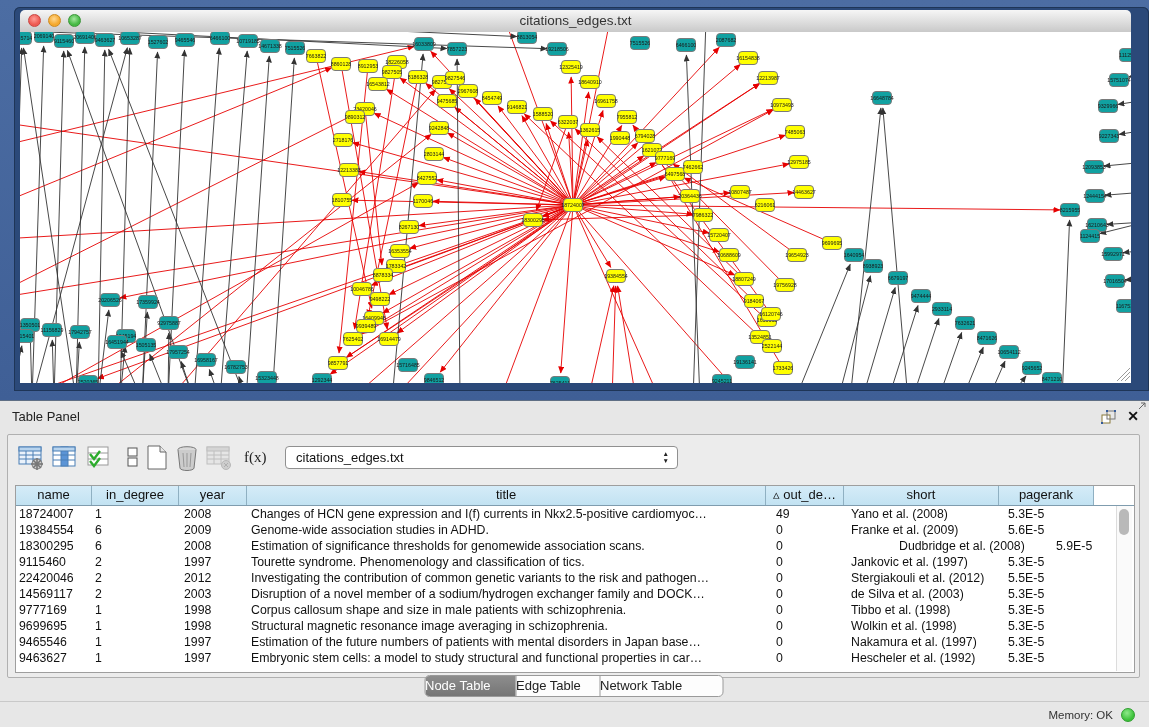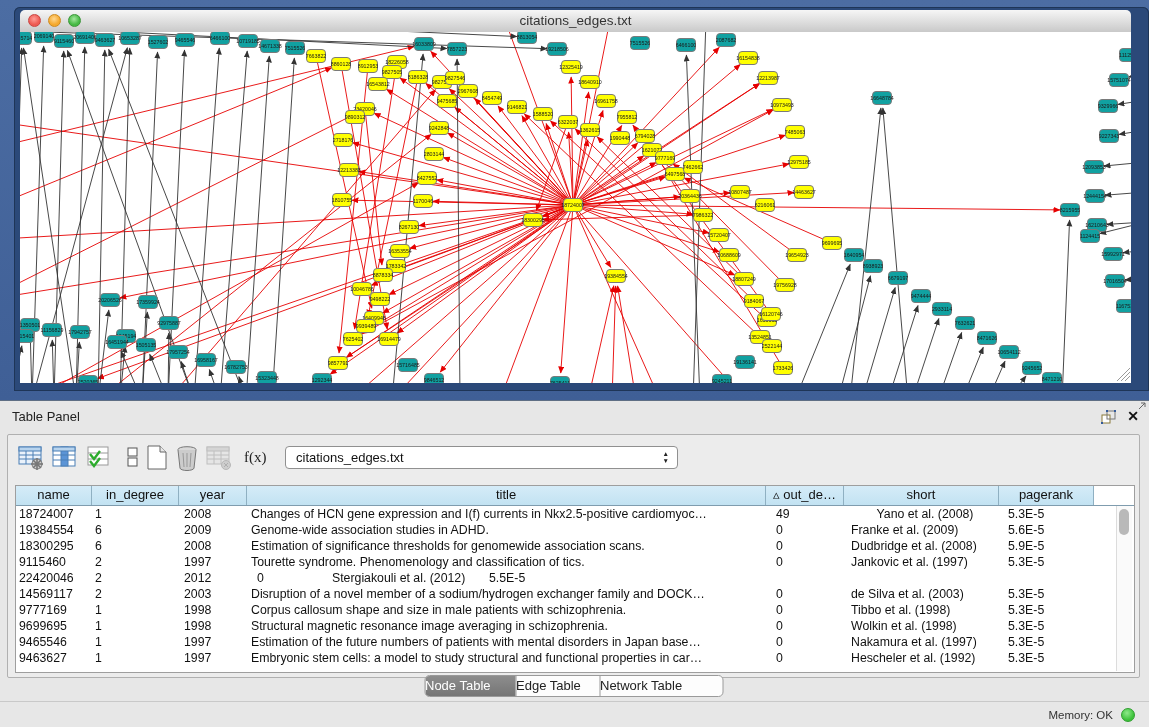--- a/index.html
+++ b/index.html
@@ -596,54 +596,55 @@
             <div class="hcell" style="width: 95px; flex: 0 0 auto;">pagerank</div>
             <div class="hfill"></div>
           </div>
         <div id="tbody">
             <div class="trow">
               <div class="tcell" style="width: 76px; flex: 0 0 auto; padding-left: 3px;">18724007</div>
               <div class="tcell" style="width: 87px; flex: 0 0 auto; padding-left: 3px;">1</div>
               <div class="tcell" style="width: 68px; flex: 0 0 auto; padding-left: 5px;">2008</div>
               <div class="tcell" style="width: 519px; flex: 0 0 auto; padding-left: 4px;">Changes of HCN gene expression and I(f) currents in Nkx2.5-positive cardiomyoc…</div>
               <div class="tcell" style="width: 78px; flex: 0 0 auto; padding-left: 10px;">49</div>
-              <div class="tcell" style="width: 155px; flex: 0 0 auto; padding-left: 7px; text-align: center;">Yano et al. (2008)</div>
+              <div class="tcell" style="width: 155px; flex: 0 0 auto; padding-left: 7px;">Yano et al. (2008)</div>
               <div class="tcell" style="width: 95px; flex: 0 0 auto; padding-left: 9px;">5.3E-5</div>
             </div>
             <div class="trow">
               <div class="tcell" style="width: 76px; flex: 0 0 auto; padding-left: 3px;">19384554</div>
               <div class="tcell" style="width: 87px; flex: 0 0 auto; padding-left: 3px;">6</div>
               <div class="tcell" style="width: 68px; flex: 0 0 auto; padding-left: 5px;">2009</div>
               <div class="tcell" style="width: 519px; flex: 0 0 auto; padding-left: 4px;">Genome-wide association studies in ADHD.</div>
               <div class="tcell" style="width: 78px; flex: 0 0 auto; padding-left: 10px;">0</div>
               <div class="tcell" style="width: 155px; flex: 0 0 auto; padding-left: 7px;">Franke et al. (2009)</div>
               <div class="tcell" style="width: 95px; flex: 0 0 auto; padding-left: 9px;">5.6E-5</div>
             </div>
             <div class="trow">
               <div class="tcell" style="width: 76px; flex: 0 0 auto; padding-left: 3px;">18300295</div>
               <div class="tcell" style="width: 87px; flex: 0 0 auto; padding-left: 3px;">6</div>
               <div class="tcell" style="width: 68px; flex: 0 0 auto; padding-left: 5px;">2008</div>
               <div class="tcell" style="width: 519px; flex: 0 0 auto; padding-left: 4px;">Estimation of significance thresholds for genomewide association scans.</div>
               <div class="tcell" style="width: 78px; flex: 0 0 auto; padding-left: 10px;">0</div>
-              <div class="tcell" style="width: 155px; flex: 0 0 auto; padding-left: 7px;">Dudbridge et al. (2008)</div>
+              <div class="tcell" style="width: 155px; flex: 0 0 auto; padding-left: 7px; margin-left: 48px;">Dudbridge et al. (2008)</div>
               <div class="tcell" style="width: 95px; flex: 0 0 auto; padding-left: 9px;">5.9E-5</div>
             </div>
             <div class="trow">
               <div class="tcell" style="width: 76px; flex: 0 0 auto; padding-left: 3px;">9115460</div>
               <div class="tcell" style="width: 87px; flex: 0 0 auto; padding-left: 3px;">2</div>
               <div class="tcell" style="width: 68px; flex: 0 0 auto; padding-left: 5px;">1997</div>
               <div class="tcell" style="width: 519px; flex: 0 0 auto; padding-left: 4px;">Tourette syndrome. Phenomenology and classification of tics.</div>
               <div class="tcell" style="width: 78px; flex: 0 0 auto; padding-left: 10px;">0</div>
               <div class="tcell" style="width: 155px; flex: 0 0 auto; padding-left: 7px;">Jankovic et al. (1997)</div>
               <div class="tcell" style="width: 95px; flex: 0 0 auto; padding-left: 9px;">5.3E-5</div>
             </div>
             <div class="trow">
               <div class="tcell" style="width: 76px; flex: 0 0 auto; padding-left: 3px;">22420046</div>
               <div class="tcell" style="width: 87px; flex: 0 0 auto; padding-left: 3px;">2</div>
               <div class="tcell" style="width: 68px; flex: 0 0 auto; padding-left: 5px;">2012</div>
+              <div class="tcell" style="width: 519px; flex: 0 0 auto; padding-left: 4px;">Investigating the contribution of common genetic variants to the risk and pathogen…</div>
               <div class="tcell" style="width: 78px; flex: 0 0 auto; padding-left: 10px;">0</div>
               <div class="tcell" style="width: 155px; flex: 0 0 auto; padding-left: 7px;">Stergiakouli et al. (2012)</div>
               <div class="tcell" style="width: 95px; flex: 0 0 auto; padding-left: 9px;">5.5E-5</div>
             </div>
             <div class="trow">
               <div class="tcell" style="width: 76px; flex: 0 0 auto; padding-left: 3px;">14569117</div>
               <div class="tcell" style="width: 87px; flex: 0 0 auto; padding-left: 3px;">2</div>
               <div class="tcell" style="width: 68px; flex: 0 0 auto; padding-left: 5px;">2003</div>
               <div class="tcell" style="width: 519px; flex: 0 0 auto; padding-left: 4px;">Disruption of a novel member of a sodium/hydrogen exchanger family and DOCK…</div>
               <div class="tcell" style="width: 78px; flex: 0 0 auto; padding-left: 10px;">0</div>

